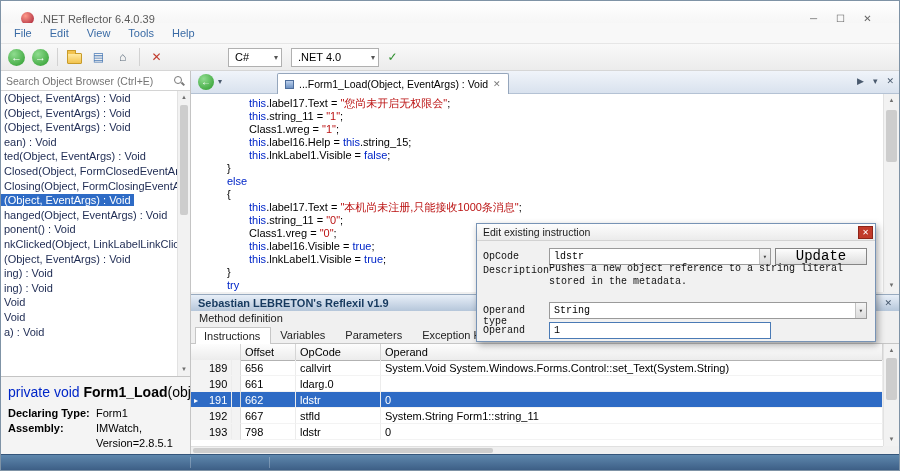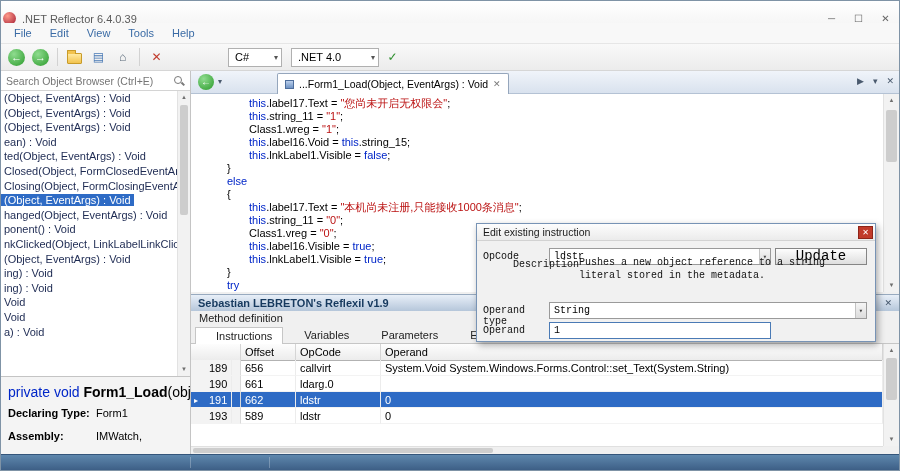--- a/index.html
+++ b/index.html
@@ -1,21 +1,21 @@
 <!DOCTYPE html>
 <html><head>
 <meta charset="utf-8">
 <style>
   * { margin:0; padding:0; box-sizing:border-box; }
   html,body { width:900px; height:471px; overflow:hidden; }
   body { font-family:"Liberation Sans",sans-serif; font-size:11px; background:#9aa4ad; }
   .app { position:absolute; top:0; left:0; width:900px; height:471px; background:#f0f0f0; border:1px solid #7f93a6; overflow:hidden; }
 
   
-  .titlebar { position:absolute; top:0; left:0; right:0; height:36px; background:linear-gradient(#ffffff,#f1f1f1); border-bottom:1px solid #e3e3e3; display:flex; align-items:center; padding:0 0; }
+  .titlebar { position:absolute; top:0; left:0; right:0; height:36px; background:linear-gradient(#ffffff,#f1f1f1); border-bottom:1px solid #e3e3e3; display:flex; align-items:center; padding:0 18px; }
   .app-icon { width:13px; height:13px; border-radius:50%; background:radial-gradient(circle at 35% 30%, #ff9a8a, #a01830); margin:0 6px 0 2px; flex:0 0 auto; }
   .title { color:#5a5a5a; }
   .win-controls { margin-left:auto; display:flex; }
   .wc { width:27px; height:18px; text-align:center; line-height:18px; color:#666; font-size:10px; }
 
   
   .menubar { position:absolute; top:22px; left:0; right:0; height:21px; background:#f8f8f8; border-bottom:1px solid #e6e6e6; display:flex; align-items:center; padding-left:4px; }
   .menu-item { padding:2px 9px; color:#3a6ba5; }
 
   
@@ -48,21 +48,21 @@
   .tree-row.selected .tree-label { background:#2e6bc5; color:#fff; }
   .vscroll { background:#f2f2f2; border-left:1px solid #e2e2e2; }
   .tree-scroll { position:absolute; top:20px; right:0; width:13px; bottom:78px; }
   .sb-arrow { position:absolute; left:0; width:100%; height:13px; color:#6f6f6f; font-size:6px; text-align:center; line-height:13px; }
   .sb-arrow.up { top:0; } .sb-arrow.down { bottom:0; }
   .sb-thumb { position:absolute; left:2px; right:2px; background:#cdcdcd; border-radius:2px; }
   .info { position:absolute; left:0; right:0; bottom:0; height:78px; background:#f4f4f4; border-top:1px solid #c4c4c4; padding:7px 7px 0 7px; overflow:hidden; }
   .sig { white-space:nowrap; margin-bottom:7px; font-size:14px; }
   .sig .kw { color:#0026c8; }
   .sig .name { font-weight:bold; }
-  .info-grid { display:grid; grid-template-columns:88px 1fr; row-gap:11px; }
+  .info-grid { display:grid; grid-template-columns:88px 1fr; row-gap:3px; }
   .info-label { font-weight:bold; }
 
   
   .content { position:absolute; left:190px; top:70px; right:0; bottom:16px; }
   .tabbar { position:absolute; top:0; left:0; right:0; height:23px; background:linear-gradient(#f0f4fa,#d9e2ee); border-bottom:1px solid #b4c2d4; }
   .tabbar .nav-circle { position:absolute; left:7px; top:3px; }
   .tb-chevron { position:absolute; left:27px; top:6px; font-size:8px; color:#4a5a6e; }
   .tab { position:absolute; left:86px; top:2px; height:21px; background:#fff; border:1px solid #95a6bc; border-bottom:none; border-radius:2px 2px 0 0; display:flex; align-items:center; padding:0 7px; font-size:10.5px; gap:5px; }
   .tab-icon { width:9px; height:9px; background:linear-gradient(#bcd0ec,#6f93c4); border:1px solid #4e6e9c; flex:0 0 auto; }
   .tab-close { color:#7a7a7a; font-size:9px; }
@@ -73,21 +73,21 @@
   .code-line.i2 { padding-left:44px; }
   .k { color:#0026c8; } .s { color:#bb1212; } .p { color:#000; }
   .code-scroll { position:absolute; top:23px; right:0; width:16px; bottom:162px; }
 
   
   .reflexil { position:absolute; left:0; right:0; top:223px; bottom:0; background:#f0f0f0; }
   .rx-header { position:absolute; top:0; left:0; right:0; height:17px; background:linear-gradient(#e8eff8,#b5c6da); border-top:1px solid #98aabf; display:flex; align-items:center; padding:0 7px; color:#16395e; font-weight:bold; }
   .rx-header .hdr-icon { margin-left:auto; font-weight:normal; color:#44566c; font-size:9px; }
   .rx-section { position:absolute; top:17px; left:0; right:0; height:15px; line-height:15px; padding-left:8px; color:#222; }
   .rx-tabs { position:absolute; top:32px; left:0; right:0; height:18px; border-bottom:1px solid #c6c6c6; display:flex; align-items:flex-end; padding-left:4px; }
-  .rx-tab { padding:2px 10px 2px 20px; color:#222; border:1px solid transparent; border-bottom:none; }
+  .rx-tab { padding:2px 10px 2px 8px; color:#222; border:1px solid transparent; border-bottom:none; }
   .rx-tab.selected { background:#fff; border-color:#c6c6c6; position:relative; top:1px; }
   .rx-table { position:absolute; top:50px; left:0; right:16px; bottom:8px; background:#fff; overflow:hidden; }
   .thead, .trow { display:grid; grid-template-columns:50px 55px 85px 1fr; height:16px; }
   .thead span { background:linear-gradient(#fdfdfd,#ececec); border-bottom:1px solid #b2b2b2; border-right:1px solid #d5d5d5; padding:2px 4px; line-height:12px; }
   .trow span { padding:2px 4px; line-height:12px; border-right:1px solid #ececec; border-bottom:1px solid #f3f3f3; white-space:nowrap; overflow:hidden; }
   .trow .c0 { background:#f3f3f3; border-right:1px solid #d9d9d9; padding-left:14px; position:relative; }
   .marker { position:absolute; left:3px; top:3px; font-size:8px; font-style:normal; visibility:hidden; }
   .trow.selected span { background:#2e6bc5; color:#fff; }
   .trow.selected .marker { visibility:visible; }
   .table-scroll { position:absolute; top:50px; right:0; width:16px; bottom:8px; }
@@ -96,21 +96,21 @@
 
   
   .statusbar { position:absolute; left:0; right:0; bottom:0; height:16px; background:linear-gradient(#5e87ad,#3d5f86); border-top:1px solid #34557a; }
   .sb-seg { position:absolute; top:2px; bottom:2px; width:1px; background:rgba(255,255,255,.25); }
 
   
   .dialog { position:absolute; left:475px; top:222px; width:400px; height:119px; background:#f1f1f1; border:1px solid #7793b5; box-shadow:2px 3px 7px rgba(0,0,0,.35); z-index:10; }
   .dlg-title { height:17px; background:linear-gradient(#fdfdfd,#ebebeb); border-bottom:1px solid #d2d2d2; display:flex; align-items:center; padding:0 2px 0 6px; color:#1a1a1a; font-size:10.5px; }
   .dlg-close { margin-left:auto; width:15px; height:13px; background:#c13a2a; border:1px solid #8e2418; color:#fff; font-size:8px; line-height:12px; text-align:center; }
   .dlg-row { position:absolute; left:6px; right:8px; display:flex; align-items:flex-start; }
-  .r1 { top:24px; } .r2 { top:32px;margin-left:30px; } .r3 { top:78px; } .r4 { top:98px; }
+  .r1 { top:24px; } .r2 { top:38px; } .r3 { top:78px; } .r4 { top:98px; }
   .dlg-label { width:66px; flex:0 0 auto; font-family:"Liberation Mono",monospace; font-size:10px; padding-top:3px; color:#111; }
   .dlg-combo { height:17px; border:1px solid #9a9a9a; background:#fff; display:flex; align-items:center; font-family:"Liberation Mono",monospace; font-size:10px; padding-left:4px; }
   .dlg-combo .arrow { margin-left:auto; align-self:stretch; display:flex; align-items:center; font-size:7px; color:#444; background:linear-gradient(#f5f5f5,#dcdcdc); border-left:1px solid #c2c2c2; padding:0 3px; }
   .dlg-combo.opc { width:222px; }
   .dlg-combo.otype { flex:1; }
   .btn { margin-left:auto; width:92px; height:17px; border:1px solid #858585; background:linear-gradient(#fdfdfd,#dedede); font-family:"Liberation Mono",monospace; font-size:14px; text-align:center; line-height:15px; }
   .dlg-desc { font-family:"Liberation Mono",monospace; font-size:10px; line-height:13px; color:#111; flex:1; }
   .dlg-input { width:222px; height:17px; border:1px solid #4a7ab5; background:#fff; font-family:"Liberation Mono",monospace; font-size:10px; padding:1px 4px; outline:none; }
 </style>
 </head>
@@ -247,21 +247,21 @@
         <span>▾</span>
         <span>✕</span>
       </div>
     </div>
 
     <div class="code">
       <div>
           <div class="code-line i2"><span class="k">this</span><span class="p">.label17.Text = </span><span class="s">"您尚未开启无权限会"</span><span class="p">;</span></div>
           <div class="code-line i2"><span class="k">this</span><span class="p">.string_11 = </span><span class="s">"1"</span><span class="p">;</span></div>
           <div class="code-line i2"><span class="p">Class1.wreg = </span><span class="s">"1"</span><span class="p">;</span></div>
-          <div class="code-line i2"><span class="k">this</span><span class="p">.label16.Void = </span><span class="k">this</span><span class="p">.string_15;</span></div>
+          <div class="code-line i2"><span class="k">this</span><span class="p">.label16.Help = </span><span class="k">this</span><span class="p">.string_15;</span></div>
           <div class="code-line i2"><span class="k">this</span><span class="p">.lnkLabel1.Visible = </span><span class="k">false</span><span class="p">;</span></div>
           <div class="code-line i1"><span class="p">}</span></div>
           <div class="code-line i1"><span class="k">else</span></div>
           <div class="code-line i1"><span class="p">{</span></div>
           <div class="code-line i2"><span class="k">this</span><span class="p">.label17.Text = </span><span class="s">"本机尚未注册,只能接收1000条消息"</span><span class="p">;</span></div>
           <div class="code-line i2"><span class="k">this</span><span class="p">.string_11 = </span><span class="s">"0"</span><span class="p">;</span></div>
           <div class="code-line i2"><span class="p">Class1.vreg = </span><span class="s">"0"</span><span class="p">;</span></div>
           <div class="code-line i2"><span class="k">this</span><span class="p">.label16.Visible = </span><span class="k">true</span><span class="p">;</span></div>
           <div class="code-line i2"><span class="k">this</span><span class="p">.lnkLabel1.Visible = </span><span class="k">true</span><span class="p">;</span></div>
           <div class="code-line i1"><span class="p">}</span></div>
@@ -311,24 +311,30 @@
               <span class="c3"></span>
             </div>
 
             <div class="trow selected">
               <span class="c0"><i class="marker">▸</i><span>191</span></span>
               <span class="c1">662</span>
               <span class="c2">ldstr</span>
               <span class="c3">0</span>
             </div>
 
+            <div class="trow">
+              <span class="c0"><span>192</span></span>
+              <span class="c1">667</span>
+              <span class="c2">stfld</span>
+              <span class="c3">System.String Form1::string_11</span>
+            </div>
 
             <div class="trow">
               <span class="c0"><span>193</span></span>
-              <span class="c1">589</span>
+              <span class="c1">798</span>
               <span class="c2">ldstr</span>
               <span class="c3">0</span>
             </div>
           </div>
       </div>
       <div class="table-scroll vscroll">
         <span class="sb-arrow up">▲</span>
         <span class="sb-thumb" style="top:14px;height:42px;"></span>
         <span class="sb-arrow down">▼</span>
       </div>

